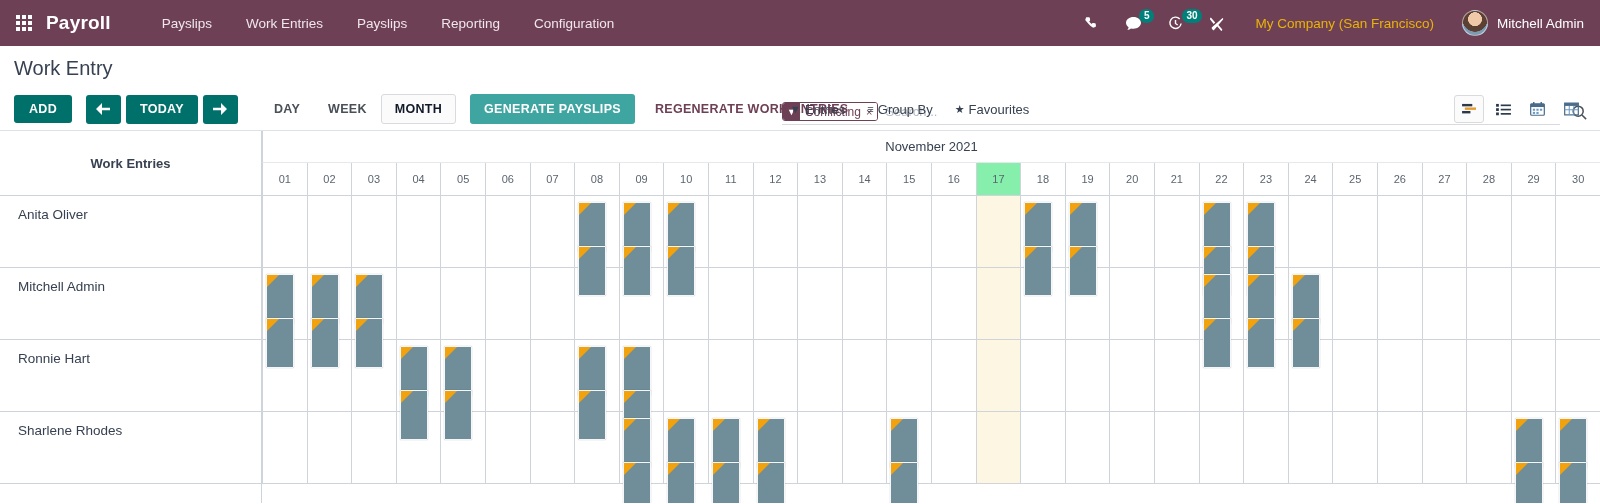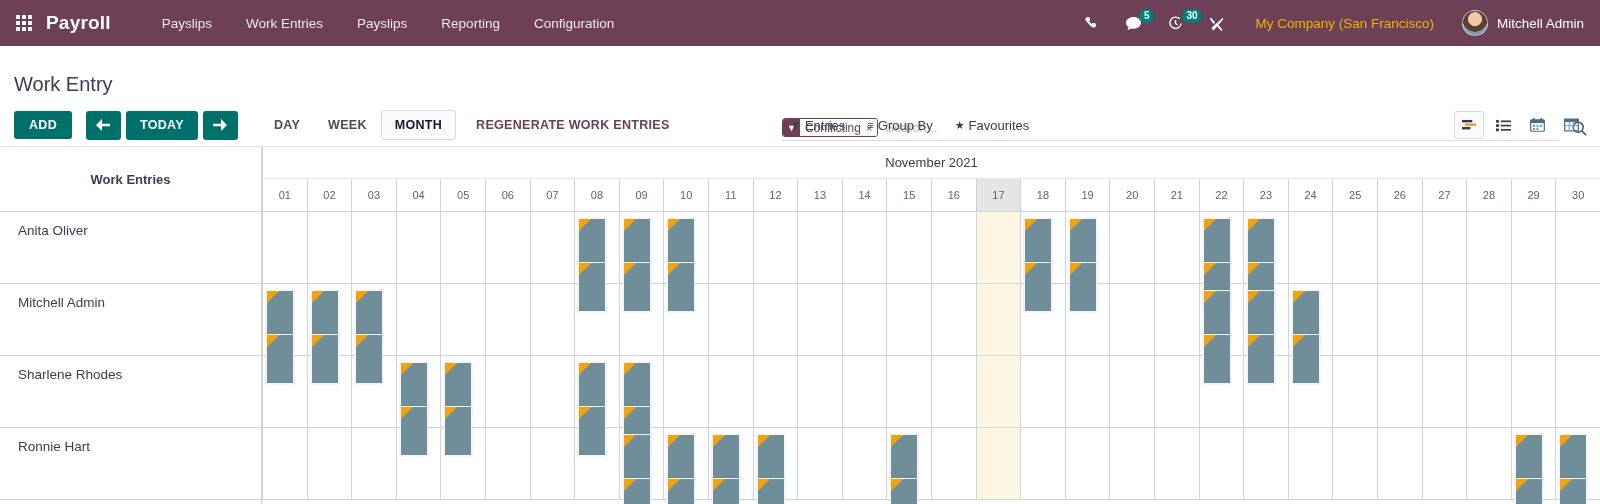--- a/index.html
+++ b/index.html
@@ -100,21 +100,20 @@
   }
   .user-name { font-size: 13.5px; color: #fff; white-space: nowrap; }
 
   
   .control-panel {
     background: #fff;
     border-bottom: 1px solid #dee2e6;
     padding: 0;
     position: relative;
     height: 85px;
-    margin-top: 16px;
   }
   .cp-row1 {
     display: flex;
     align-items: flex-start;
     padding: 9px 14px 0 14px;
     height: 41px;
   }
   .page-title {
     font-size: 20px;
     color: #374151;
@@ -350,21 +349,21 @@
   }
   .g-day {
     display: flex;
     align-items: center;
     justify-content: center;
     font-size: 11px;
     color: #5b6570;
     border-left: 1px solid #cfd4da;
     cursor: pointer;
   }
-  .g-day.today { background: #e5e5e5; }
+  .g-day.today { background: #86efac; }
   .g-rows { position: relative; }
   .g-row {
     height: 72px;
     border-bottom: 1px solid #cfd4da;
     position: relative;
   }
   .g-grid {
     position: absolute;
     inset: 0;
     display: grid;
@@ -485,20 +484,21 @@
         <svg width="14" height="12" viewBox="0 0 14 12" fill="#ffffff">
             <path d="M8 0l6 6-6 6V7.3H0V4.7h8z"></path>
           </svg>
       </div>
     </div>
     <div class="scale-group">
       <button class="scale-btn">DAY</button>
       <button class="scale-btn">WEEK</button>
       <button class="scale-btn active">MONTH</button>
     </div>
+    <button class="btn btn-teal">GENERATE PAYSLIPS</button>
     <button class="btn btn-link">REGENERATE WORK ENTRIES</button>
 
     <div class="cp-filters">
       <div class="cp-filter">
         <span class="ic">▼</span>
         <span>Entries</span>
       </div>
       <div class="cp-filter">
         <span class="ic">≡</span>
         <span>Group By</span>
@@ -551,22 +551,22 @@
   </div>
 </div>
 
 <div class="gantt">
   <div class="gantt-table">
     <div class="g-left">
       <div class="g-left-head">Work Entries</div>
       <div id="row-labels">
           <div class="g-left-row">Anita Oliver</div>
           <div class="g-left-row">Mitchell Admin</div>
+          <div class="g-left-row">Ronnie Hart</div>
           <div class="g-left-row">Sharlene Rhodes</div>
-          <div class="g-left-row">Ronnie Hart</div>
         </div>
     </div>
     <div class="g-right">
       <div class="g-month">November 2021</div>
       <div class="g-days" id="day-header" style="grid-template-columns: repeat(30, 1fr);">
           <div class="g-day">01</div>
           <div class="g-day">02</div>
           <div class="g-day">03</div>
           <div class="g-day">04</div>
           <div class="g-day">05</div>

